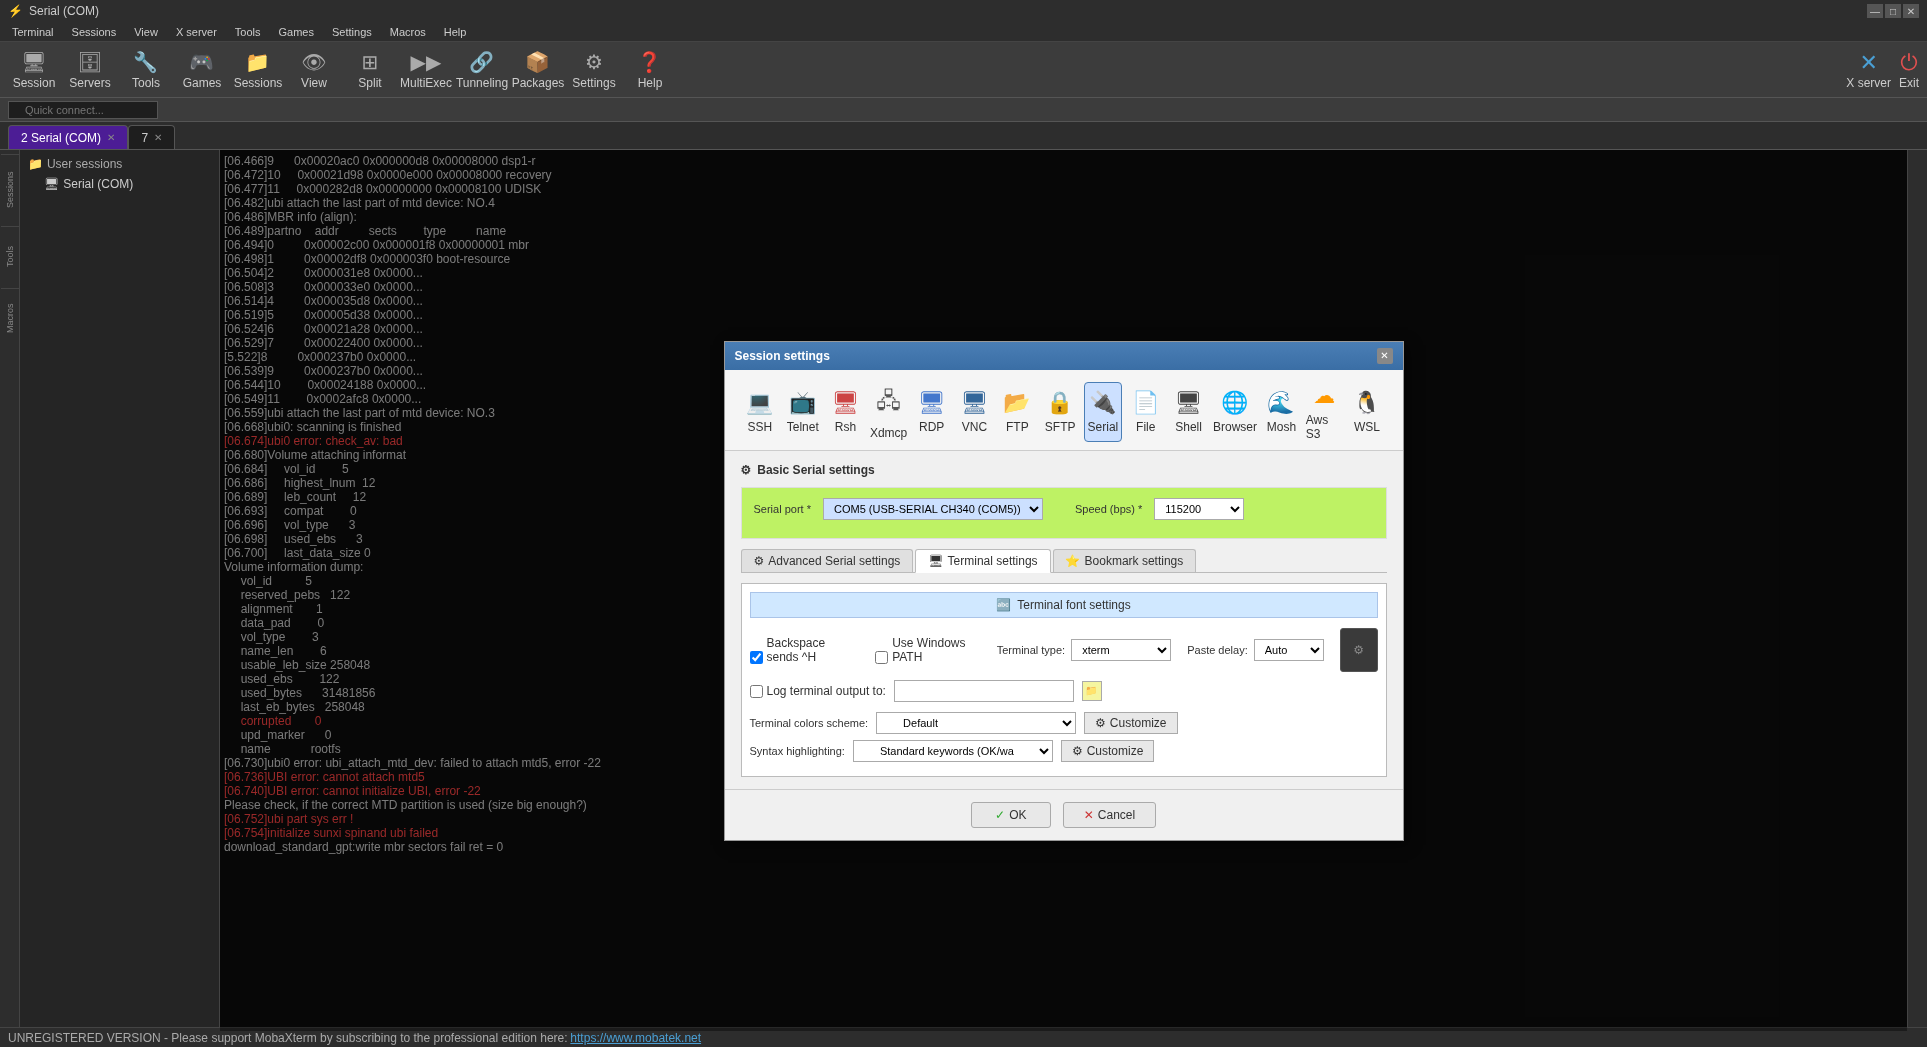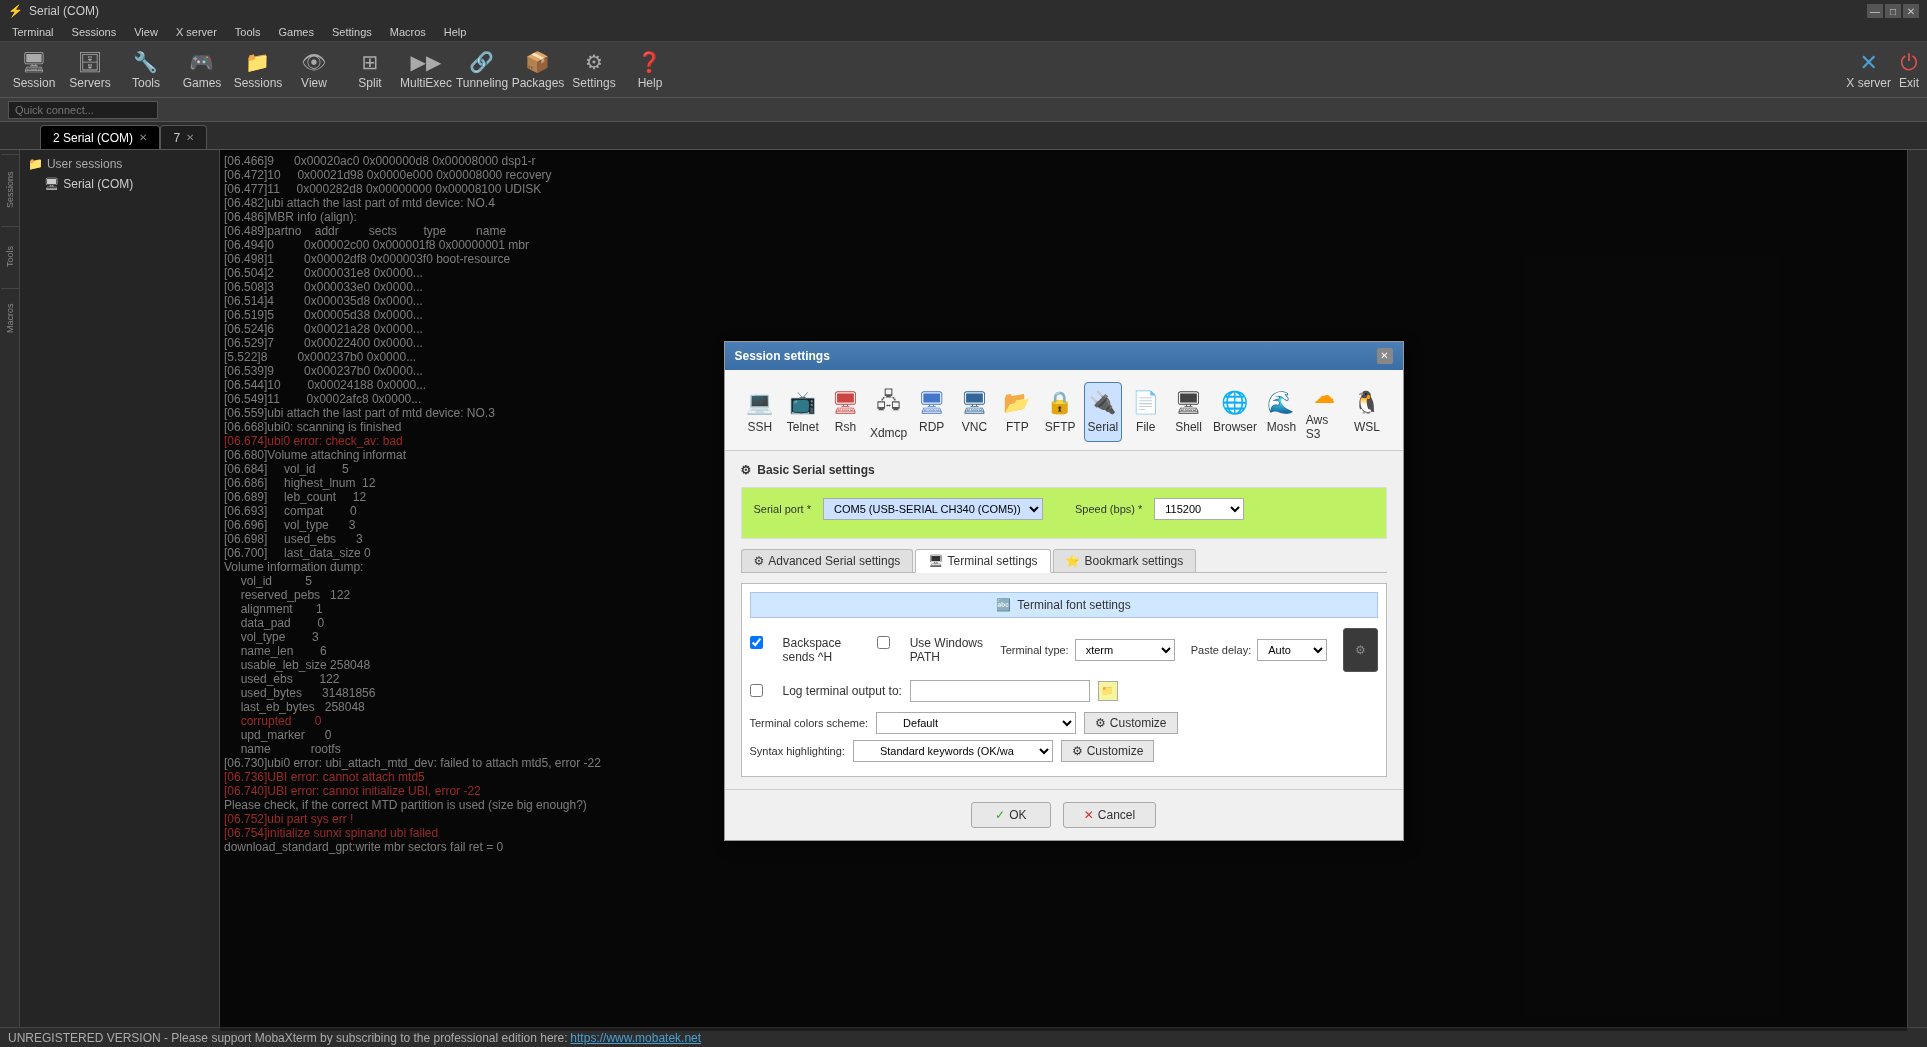--- a/index.html
+++ b/index.html
@@ -84,21 +84,21 @@
       background: #1e1e1e;
       color: #ccc;
       cursor: pointer;
       border-top-left-radius: 4px;
       border-top-right-radius: 4px;
       font-size: 11px;
       border: 1px solid #555;
       border-bottom: none;
       height: 24px;
     }
-    .tab.active { background: #000000; color: #fff; margin-left: 32px; }
+    .tab.active { background: #4c1d95; color: #fff; }
     .tab-close { color: #888; font-size: 10px; cursor: pointer; }
 
     
     .sidebar {
       width: 200px;
       background: #252525;
       border-right: 1px solid #444;
       display: flex;
       flex-direction: column;
     }
@@ -160,21 +160,21 @@
       display: flex;
       align-items: center;
       padding: 0 8px;
       gap: 4px;
       border-bottom: 1px solid #555;
     }
     .quick-connect-input {
       background: #1e1e1e;
       border: 1px solid #555;
       color: #ccc;
-      padding: 2px 6px;
+      padding: 2px 16px;
       width: 150px;
       font-size: 11px;
       height: 18px;
     }
 
     
     .dialog-overlay {
       position: absolute;
       top: 0; left: 0; right: 0; bottom: 0;
       background: rgba(0,0,0,0.4);
@@ -328,22 +328,22 @@
       padding: 5px;
       background: #d0e8ff;
       border: 1px solid #aac4e8;
       cursor: pointer;
       font-size: 11px;
       color: #333;
       margin-bottom: 10px;
     }
     .checkbox-item {
       display: flex;
-      align-items: flex-start;
-      gap: 20px;
+      align-items: flex-end;
+      gap: 4px;
       font-size: 11px;
       color: #333;
     }
     .checkbox-item input[type=checkbox] { margin: 0; }
     .terminal-type-select { border: 1px solid #aaa; background: #fff; padding: 2px 6px; font-size: 11px; height: 22px; width: 100px; }
     .paste-delay-select { border: 1px solid #aaa; background: #fff; padding: 2px 6px; font-size: 11px; height: 22px; width: 70px; }
 
     .log-row {
       display: flex;
       align-items: center;

